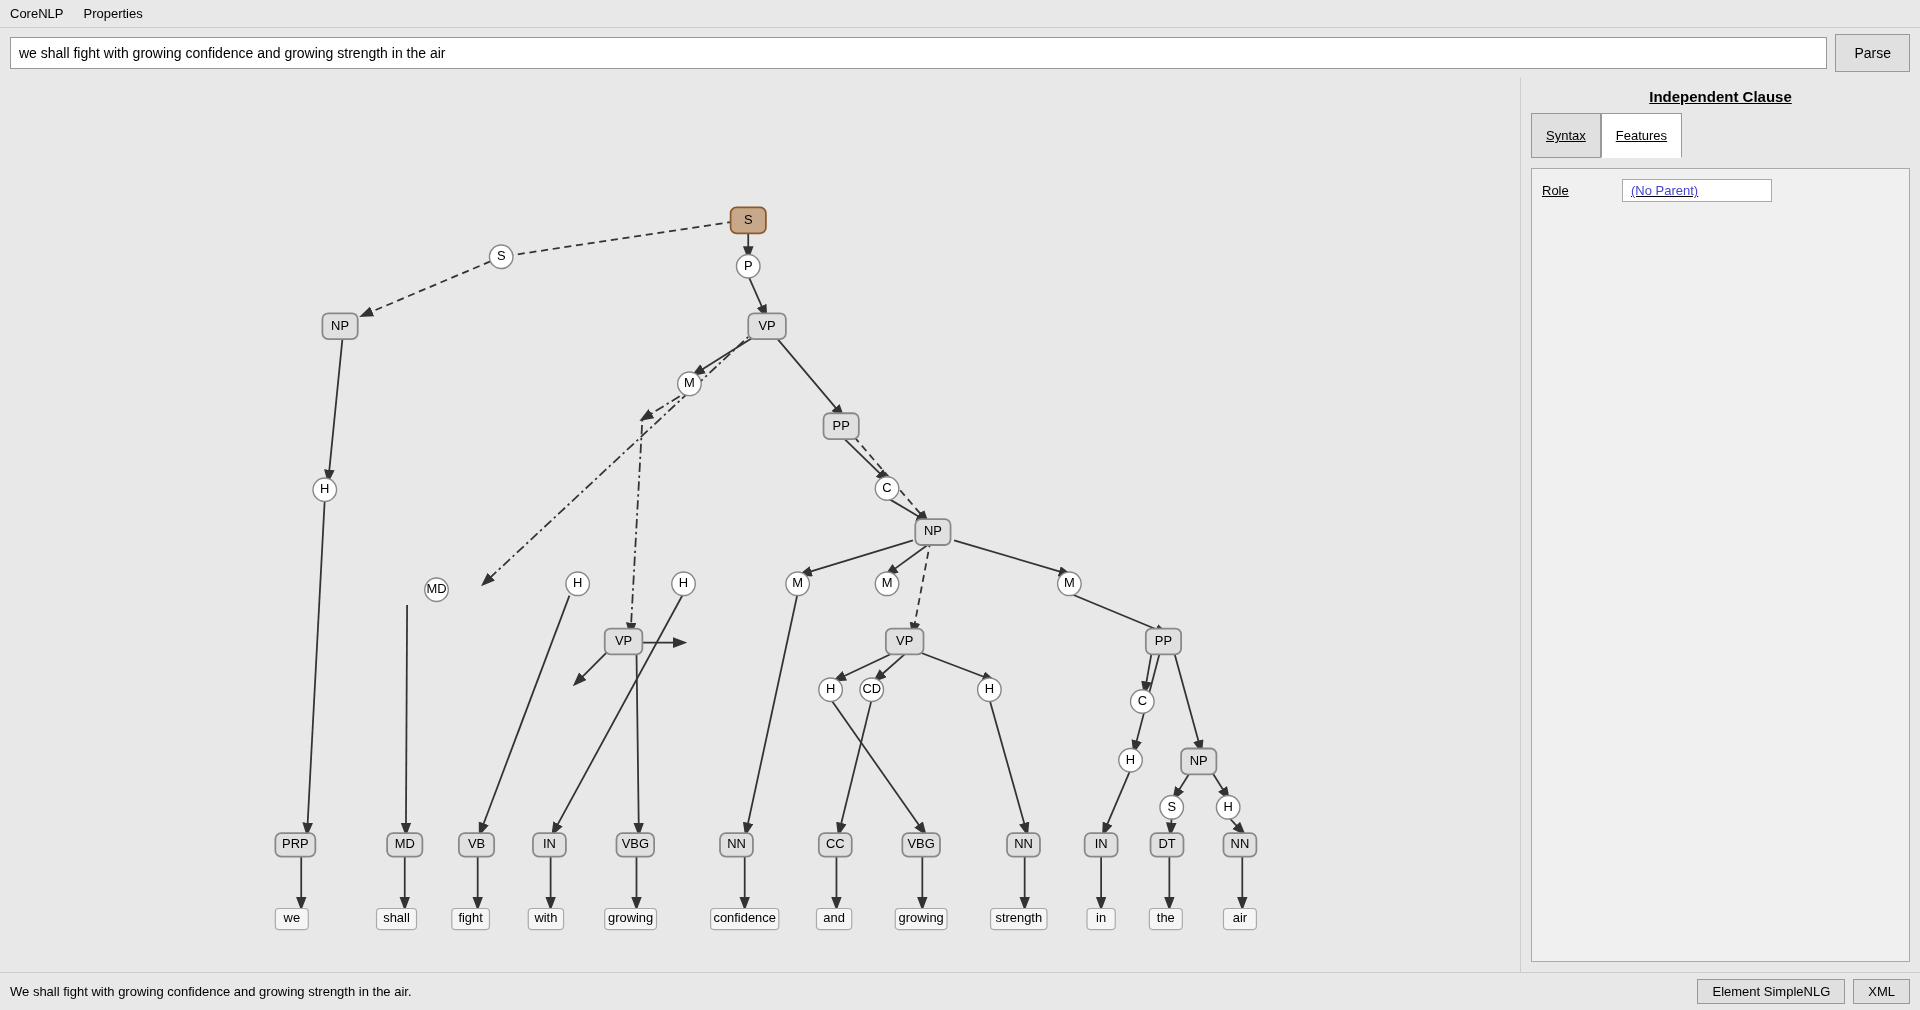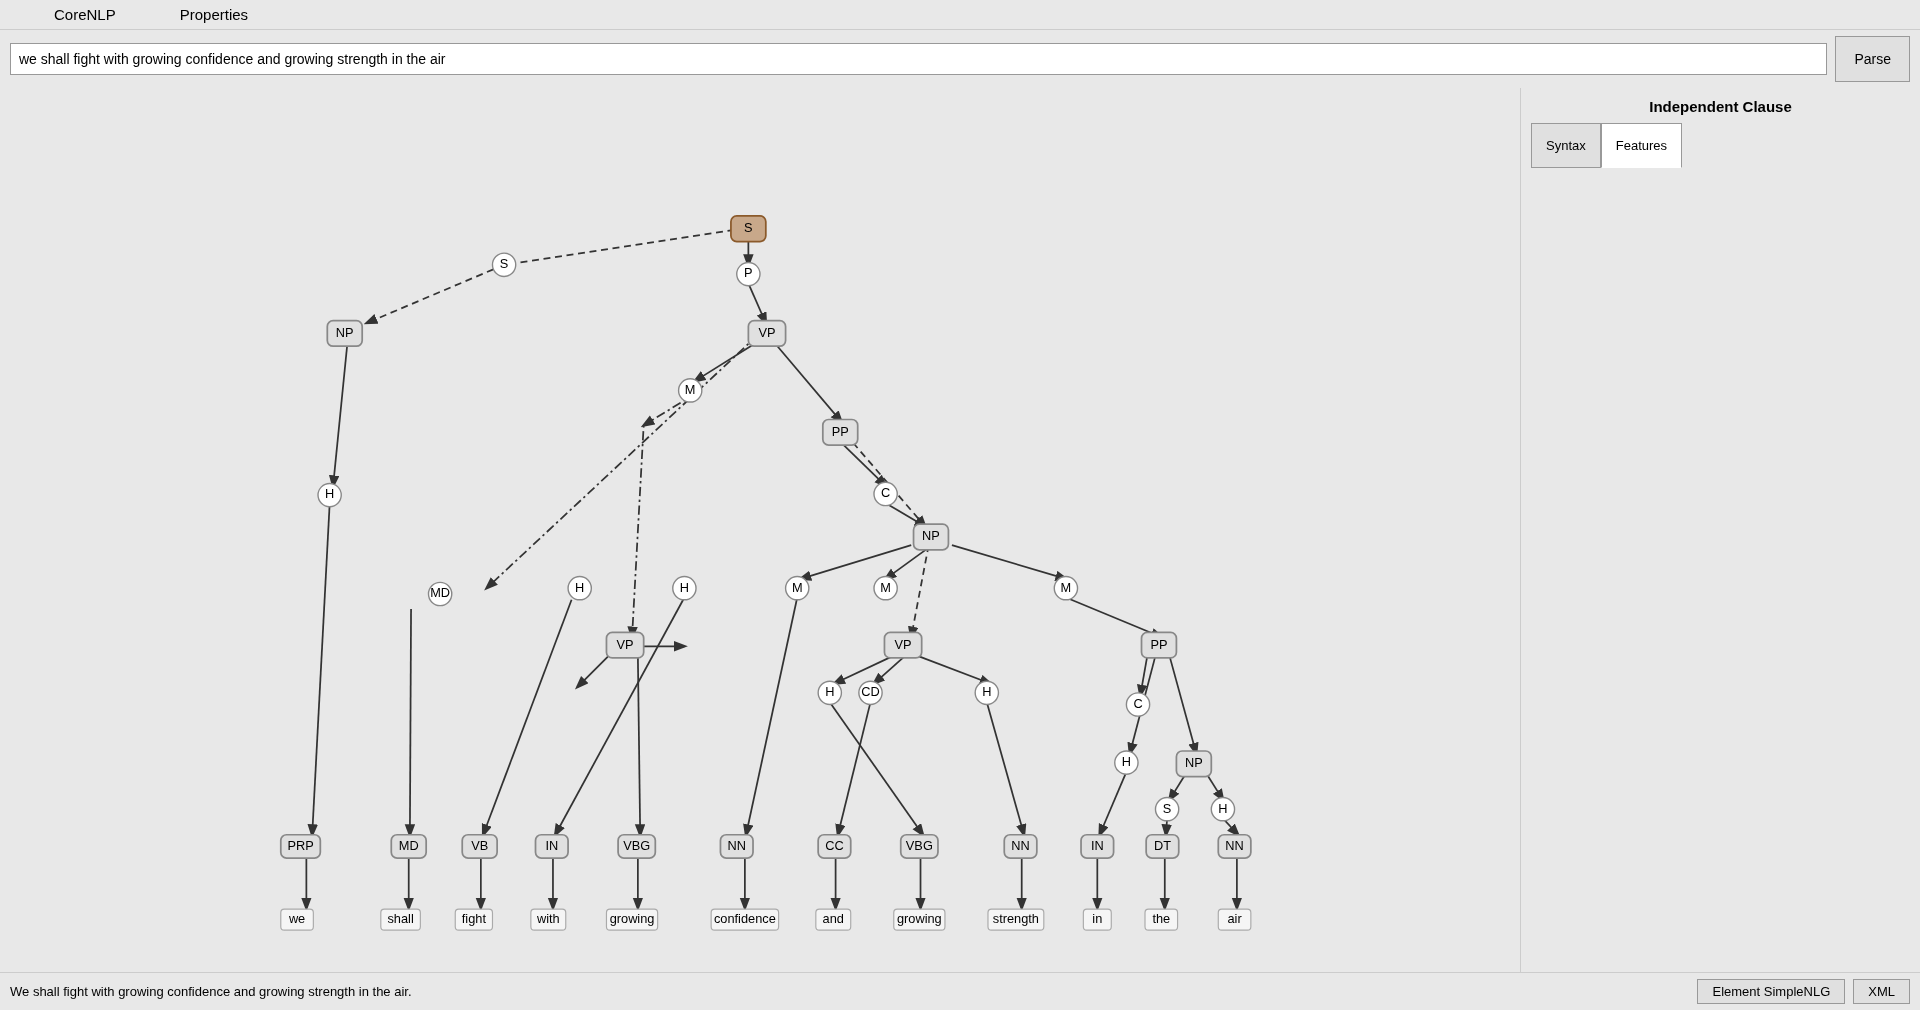--- a/index.html
+++ b/index.html
@@ -19,42 +19,41 @@
       flex-direction: column;
     }
     .menu-bar {
       display: flex;
       gap: 20px;
       padding: 6px 10px;
       background: #e8e8e8;
       border-bottom: 1px solid #ccc;
     }
     .menu-item {
-      font-size: 15px;
+      font-size: 13px;
       cursor: pointer;
       color: #000;
-      margin-left: 44px;
     }
     .toolbar {
       display: flex;
       align-items: center;
       padding: 6px 10px;
       background: #e8e8e8;
       gap: 8px;
     }
     .sentence-input {
       flex: 1;
       height: 32px;
       border: 1px solid #999;
       padding: 4px 8px;
       font-size: 14px;
       background: #fff;
     }
     .parse-button {
-      height: 46px;
+      height: 38px;
       padding: 0 18px;
       font-size: 14px;
       border: 1px solid #999;
       background: #e0e0e0;
       cursor: pointer;
     }
     .main-area {
       display: flex;
       flex: 1;
       overflow: hidden;
@@ -69,20 +68,21 @@
       width: 100%;
       height: 100%;
     }
     .right-panel {
       width: 400px;
       border-left: 1px solid #ccc;
       background: #e8e8e8;
       display: flex;
       flex-direction: column;
       padding: 10px;
+      text-decoration: underline;
     }
     .right-panel-title {
       font-size: 15px;
       font-weight: bold;
       text-align: center;
       margin-bottom: 8px;
     }
     .tabs-row {
       display: flex;
       gap: 0;
@@ -464,20 +464,26 @@
 
       </svg>
     </div>
 
     <div class="right-panel">
       <div class="right-panel-title">Independent Clause</div>
       <div class="tabs-row">
         <button class="tab-btn">Syntax</button>
         <button class="tab-btn active">Features</button>
       </div>
+      <div class="properties-area">
+        <div class="prop-row">
+          <span class="prop-label">Role</span>
+          <span class="prop-value">(No Parent)</span>
+        </div>
+      </div>
     </div>
   </div>
 
   <div class="bottom-bar">
     <span class="bottom-bar-text">We shall fight with growing confidence and growing strength in the air.</span>
     <button class="bottom-btn">Element SimpleNLG</button>
     <button class="bottom-btn">XML</button>
   </div>
 </div>
 

